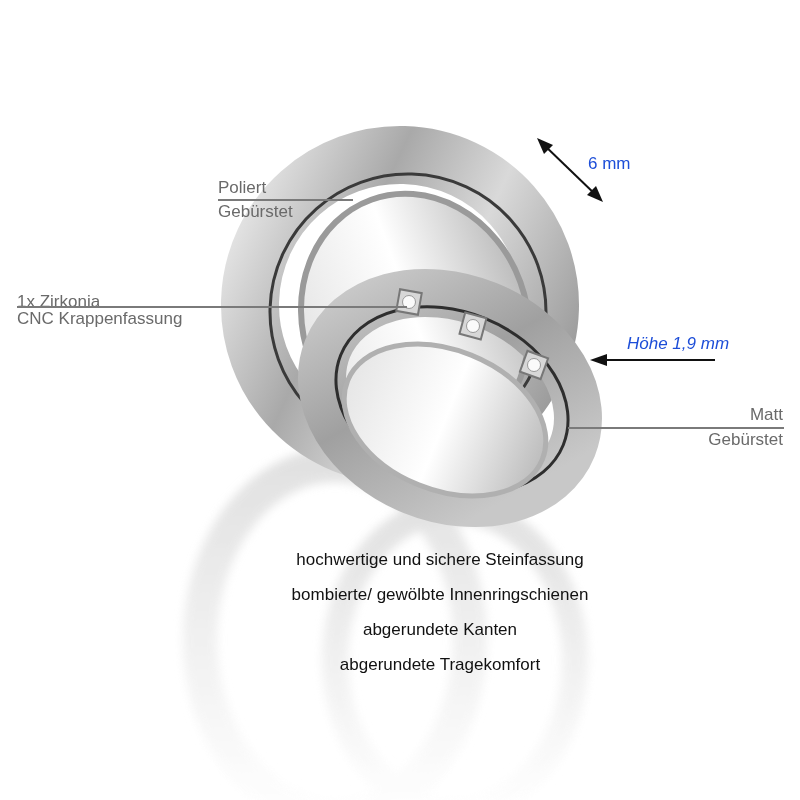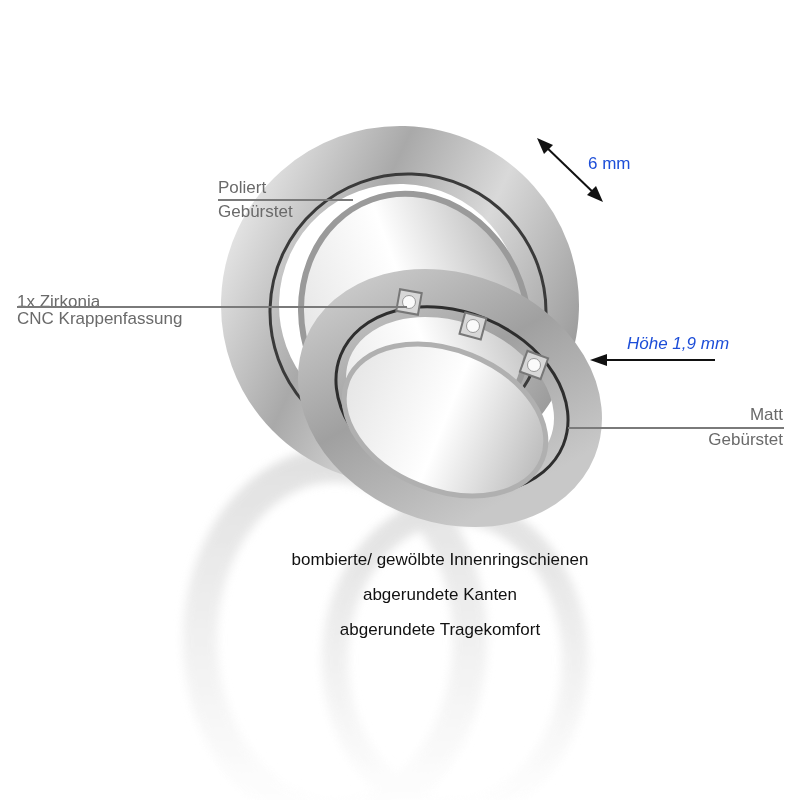--- a/index.html
+++ b/index.html
@@ -96,17 +96,18 @@
   <div class="lbl" style="left:17px; top:309px;">CNC Krappenfassung</div>
 
   <div class="lbl right" style="right:17px; top:405px;">Matt</div>
   <div class="rule" style="left:568px; top:427px; width:216px;"></div>
   <div class="lbl right" style="right:17px; top:430px;">Gebürstet</div>
 
   <div class="dim" style="left:588px; top:154px;">6 mm</div>
   <div class="dim" style="left:627px; top:334px;font-style:italic;">Höhe 1,9 mm</div>
 
   <div class="features">
+    <div>hochwertige und sichere Steinfassung</div>
     <div>bombierte/ gewölbte Innenringschienen</div>
     <div>abgerundete Kanten</div>
     <div>abgerundete Tragekomfort</div>
   </div>
 </div>
 
 </body></html>

